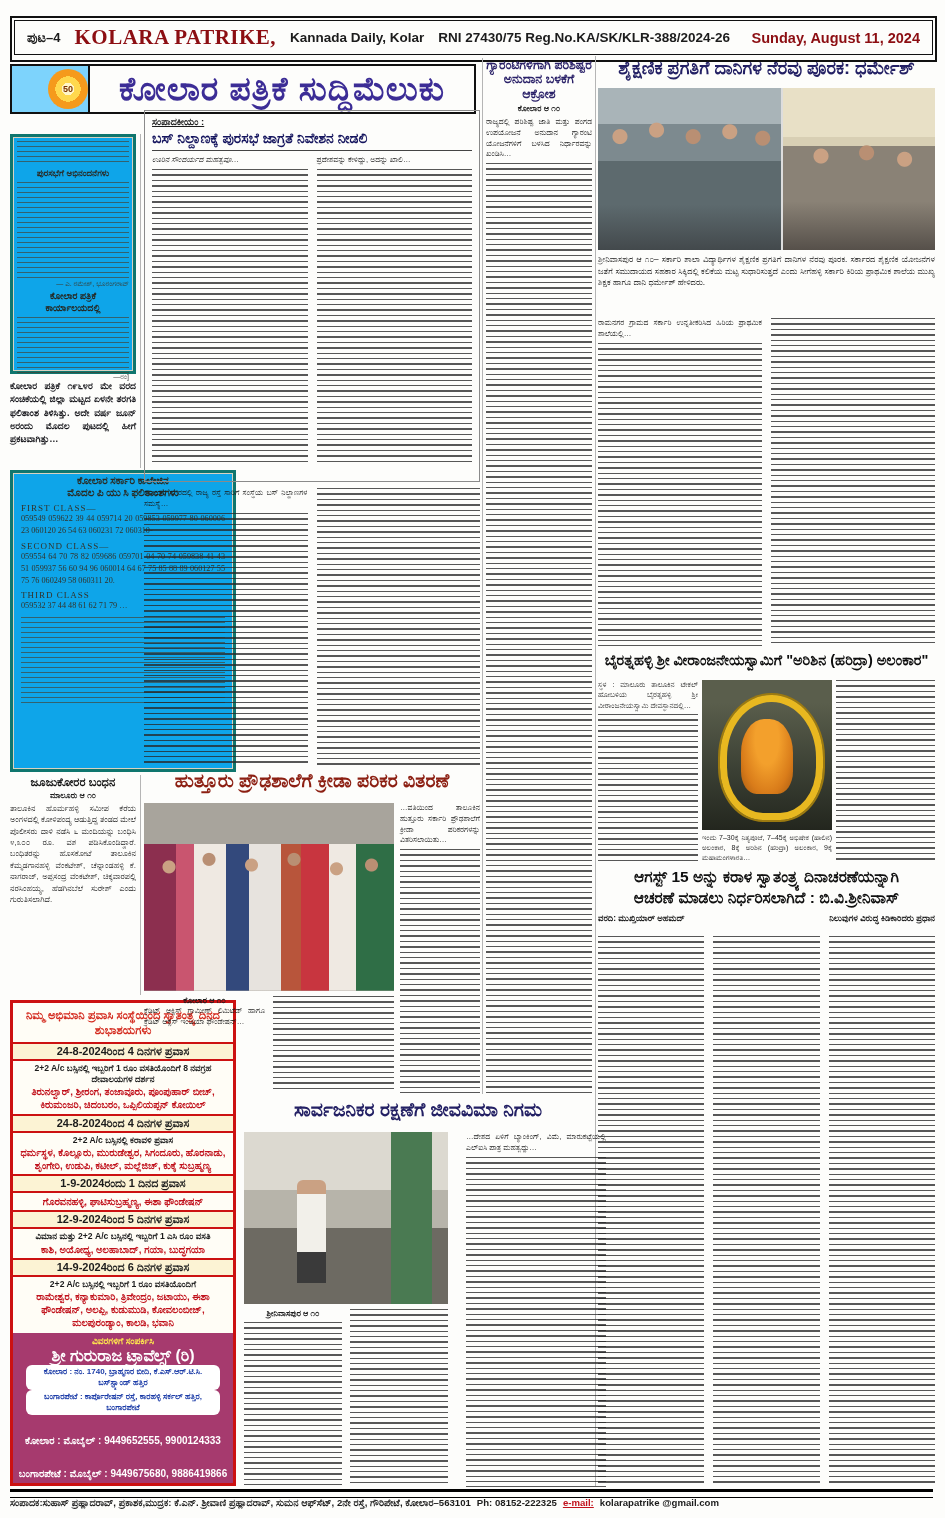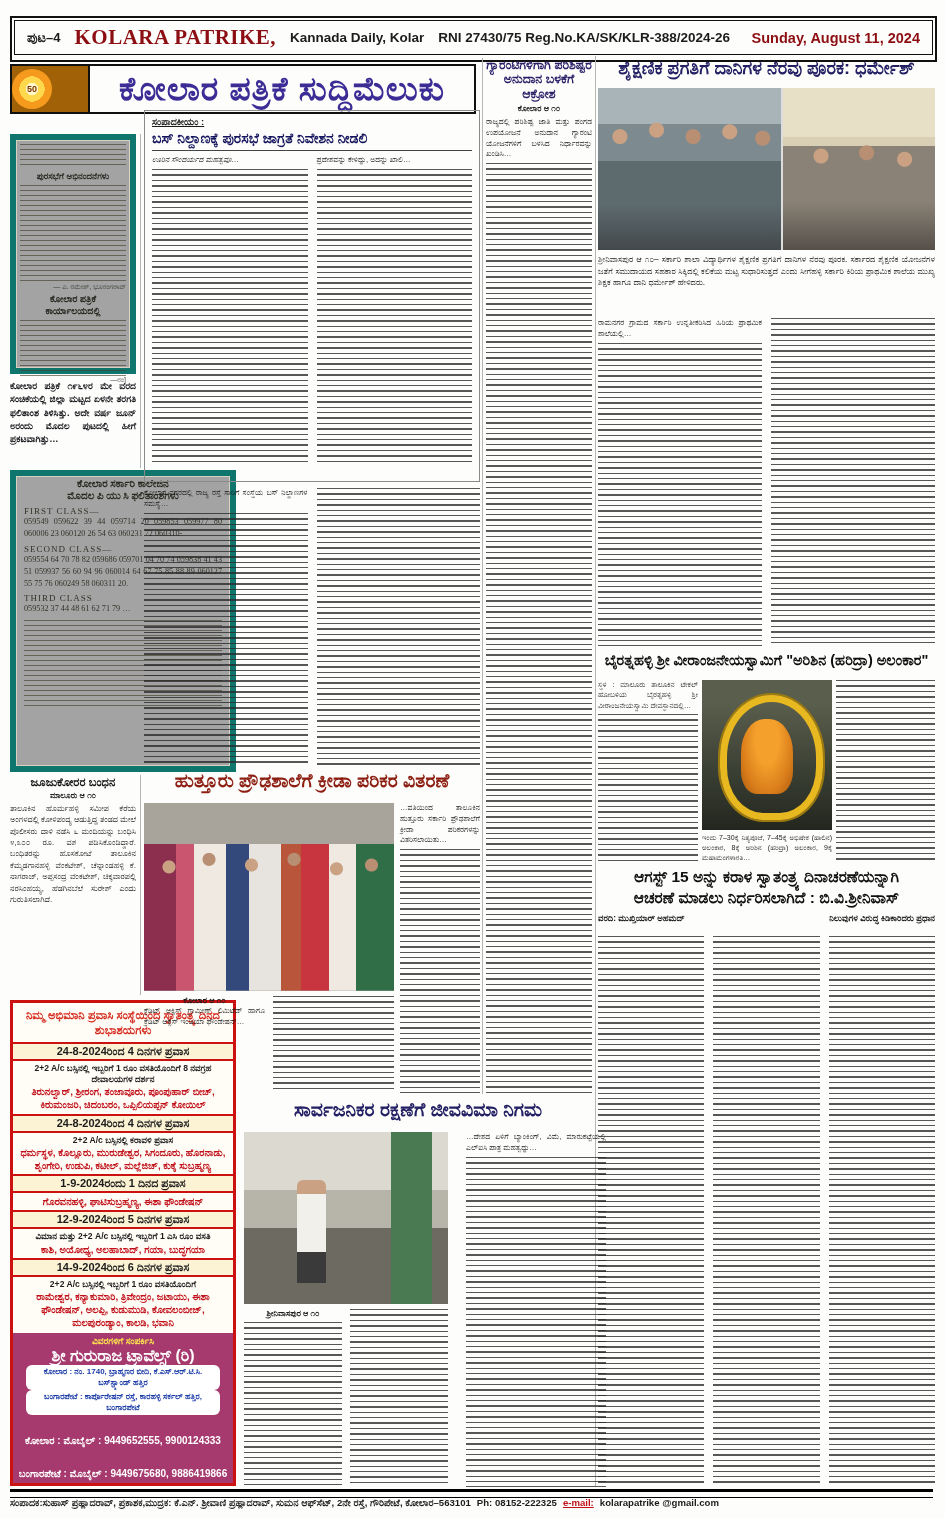--- a/index.html
+++ b/index.html
@@ -10,31 +10,31 @@
   #masthead{left:10px;top:16px;width:923px;height:42px;border:2.5px solid #111;}
   #masthead-inner{margin:2px;border:1px solid #111;height:33px;display:flex;align-items:center;
       padding:0 12px;gap:14px;white-space:nowrap;}
   .mh-page{font-weight:bold;font-size:13px;}
   .mh-title{font-family:"Liberation Serif",serif;font-weight:bold;font-size:21px;color:#8c0e12;letter-spacing:.5px;}
   .mh-sub{font-weight:bold;font-size:13.5px;}
   .mh-reg{font-weight:bold;font-size:13.5px;}
   .mh-date{margin-left:auto;font-weight:bold;font-size:14.5px;color:#8c0e12;}
   
   #banner{left:10px;top:64px;width:462px;height:46px;border:2px solid #111;display:flex;}
-  #logo-box{width:76px;border-right:2px solid #111;display:flex;align-items:center;justify-content:flex-start;background:#a16207;}
+  #logo-box{width:76px;border-right:2px solid #111;display:flex;align-items:center;justify-content:flex-end;background:#7dd3fc;}
   #logo{width:40px;height:40px;border-radius:50%;
      background:radial-gradient(circle,#fff6c9 0 22%,#ffd84d 22% 45%,#f59a1c 45% 72%,#c8401d 72% 100%);
      display:flex;align-items:center;justify-content:center;font-size:9px;font-weight:bold;color:#7c3200;}
   #banner-title{flex:1;display:flex;align-items:center;justify-content:center;
      font-size:33px;font-weight:bold;color:#3c2d96;letter-spacing:1px;}
   
   .body-t{font-size:7.6px;line-height:1.42;text-align:justify;color:#1b1b1b;}
   .tl{background:repeating-linear-gradient(to bottom,rgba(40,40,40,.78) 0 1.4px,transparent 1.4px 5.4px);}
   .tl-old{background:repeating-linear-gradient(to bottom,rgba(70,62,45,.65) 0 1.3px,transparent 1.3px 5px);}
-  .clip{background:#a3a3a3;border:6px solid #0f766e;box-shadow:0 0 0 1px #d8d2c0 inset;}
+  .clip{background:#0ea5e9;border:3px solid #0f766e;box-shadow:0 0 0 1px #d8d2c0 inset;}
   .vrule{width:1px;background:#b5b5b5;}
   .dateline{text-align:center;font-weight:bold;font-size:8px;}
   
   .hl{font-weight:bold;text-align:center;line-height:1.15;}
   
   #ad{left:10px;top:1000px;width:226px;height:486px;border:3px solid #cc1111;background:#fffdf6;
       display:flex;flex-direction:column;padding:3px;box-sizing:border-box;}
   .ad-head{color:#d42a1e;font-weight:bold;font-size:11.5px;text-align:center;line-height:1.3;margin:2px 0;}
   .ad-band{background:#fcf3d4;border-top:2px solid #cc1111;border-bottom:2px solid #cc1111;
       font-weight:bold;font-size:11px;text-align:center;padding:1px 0;margin:2px -3px;}

